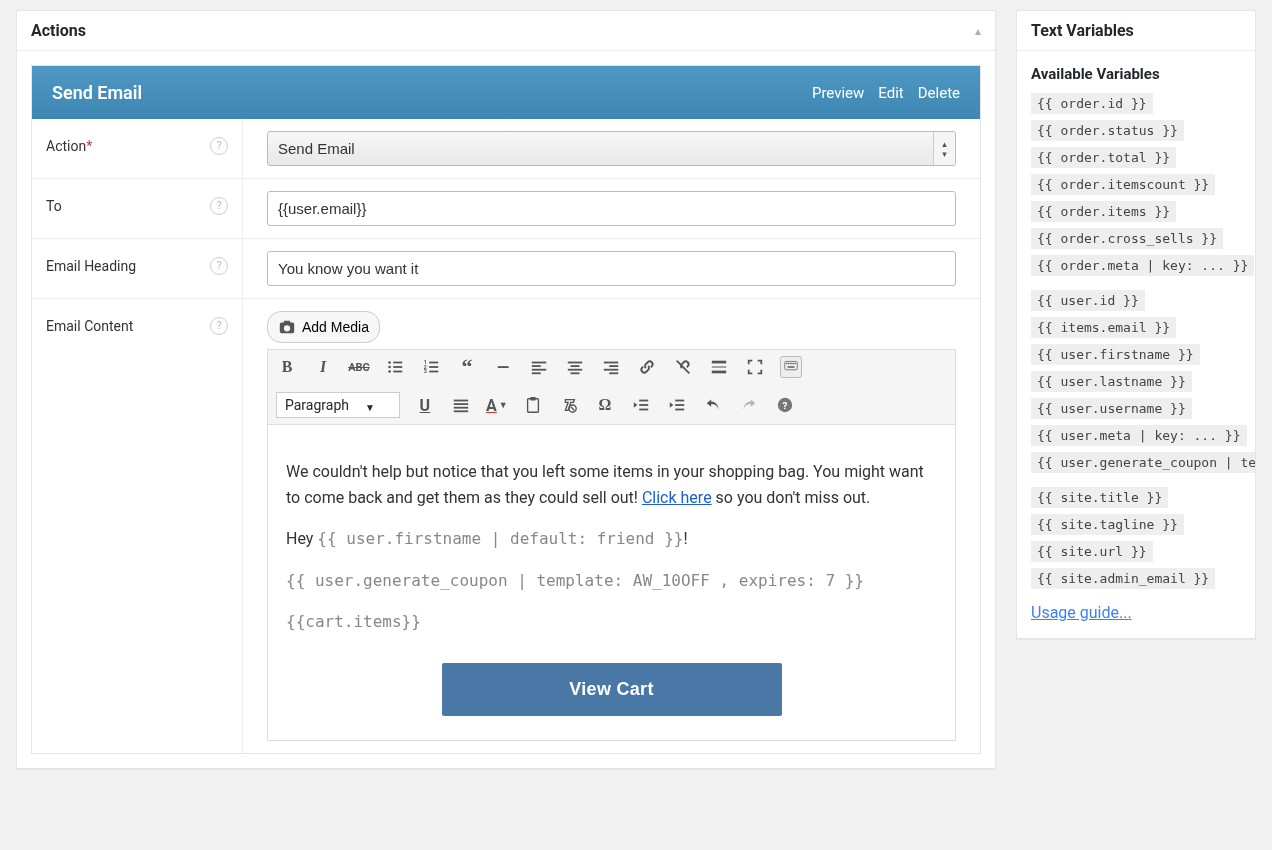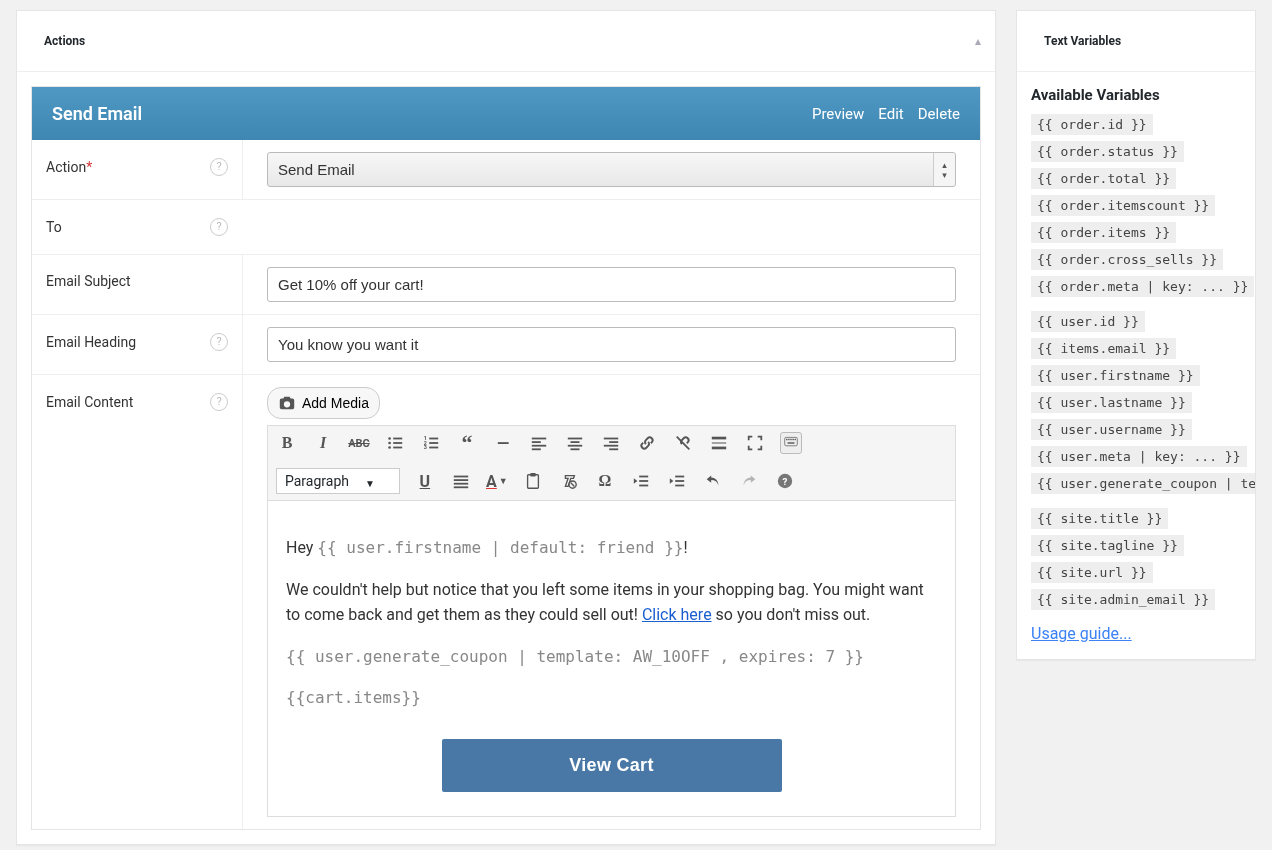--- a/index.html
+++ b/index.html
@@ -14,21 +14,21 @@
   .main-col { flex: 1 1 auto; min-width: 0; }
   .side-col { width: 240px; flex: 0 0 240px; }
   .metabox {
     background: #fff; border: 1px solid #e5e5e5; box-shadow: 0 1px 1px rgba(0,0,0,0.04);
     margin-bottom: 20px;
   }
   .metabox-header {
     padding: 10px 14px; border-bottom: 1px solid #eee;
     display: flex; align-items: center; justify-content: space-between;
   }
-  .metabox-header h2 { margin: 13px; font-size: 12px; font-weight: 700; }
+  .metabox-header h2 { margin: 0; font-size: 16px; font-weight: 700; }
   .toggle-ind { color: #aab; font-size: 12px; }
   .action-block {
     background: #fff; border: 1px solid #e5e5e5;
   }
   .action-head {
     background: #4a92bf;
     background: linear-gradient(#4f98c4, #3e87b3);
     color: #fff; padding: 16px 20px;
     display: flex; align-items: center; justify-content: space-between;
   }
@@ -163,30 +163,25 @@
                 <div class="select-caret">▴<br>▾</div>
               </div>
             </div>
           </div>
 
           <div class="field-row">
             <div class="field-label">
               <span>To</span>
               <span class="help">?</span>
             </div>
+            <div class="field-input">
+              <input class="text-input" value="{{user.email}}" style="">
+            </div>
           </div>
 
-          <div class="field-row">
-            <div class="field-label">
-              <span>Email Subject</span>
-            </div>
-            <div class="field-input">
-              <input class="text-input" value="Get 10% off your cart!" style="">
-            </div>
-          </div>
 
           <div class="field-row">
             <div class="field-label">
               <span>Email Heading</span>
               <span class="help">?</span>
             </div>
             <div class="field-input">
               <input class="text-input" value="You know you want it" style="">
             </div>
           </div>
@@ -355,24 +350,24 @@
                         <svg class="toolbar-icon" viewBox="0 0 20 20">
                           <circle cx="10" cy="10" r="8" fill="#777"></circle>
                           <text x="10" y="14" text-anchor="middle" fill="#fff" font-size="11" font-weight="bold">?</text>
                         </svg>
                       </span>
                   </div>
                 </div>
 
                 <div class="editor-content">
                   <p>
-                    <span>Hey </span><span class="mono">{{ user.firstname | default: friend }}</span><span>!</span>
+                    <span>We couldn't help but notice that you left some items in your shopping bag. You might want to come back and get them as they could sell out! </span><a href="#">Click here</a><span> so you don't miss out.</span>
                   </p>
                   <p>
-                    <span>We couldn't help but notice that you left some items in your shopping bag. You might want to come back and get them as they could sell out! </span><a href="#">Click here</a><span> so you don't miss out.</span>
+                    <span>Hey </span><span class="mono">{{ user.firstname | default: friend }}</span><span>!</span>
                   </p>
                   <p class="mono">{{ user.generate_coupon | template: AW_10OFF , expires: 7 }}</p>
                   <p class="mono">{{cart.items}}</p>
                   <button class="view-cart-btn">View Cart</button>
                 </div>
               </div>
             </div>
           </div>
 
         </div>

